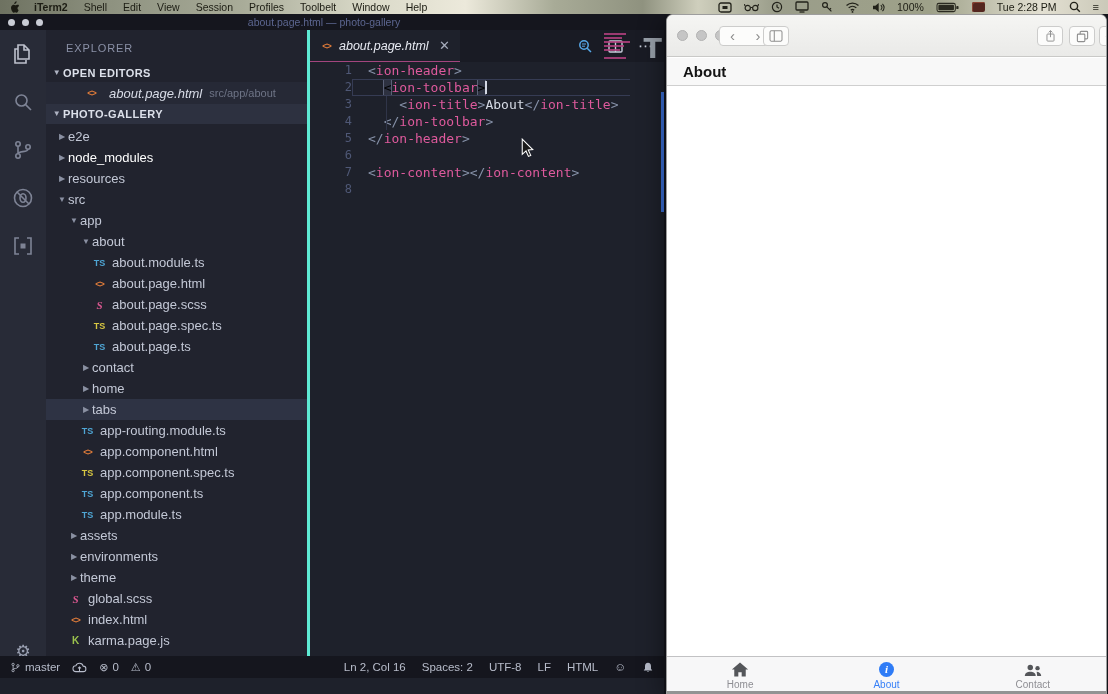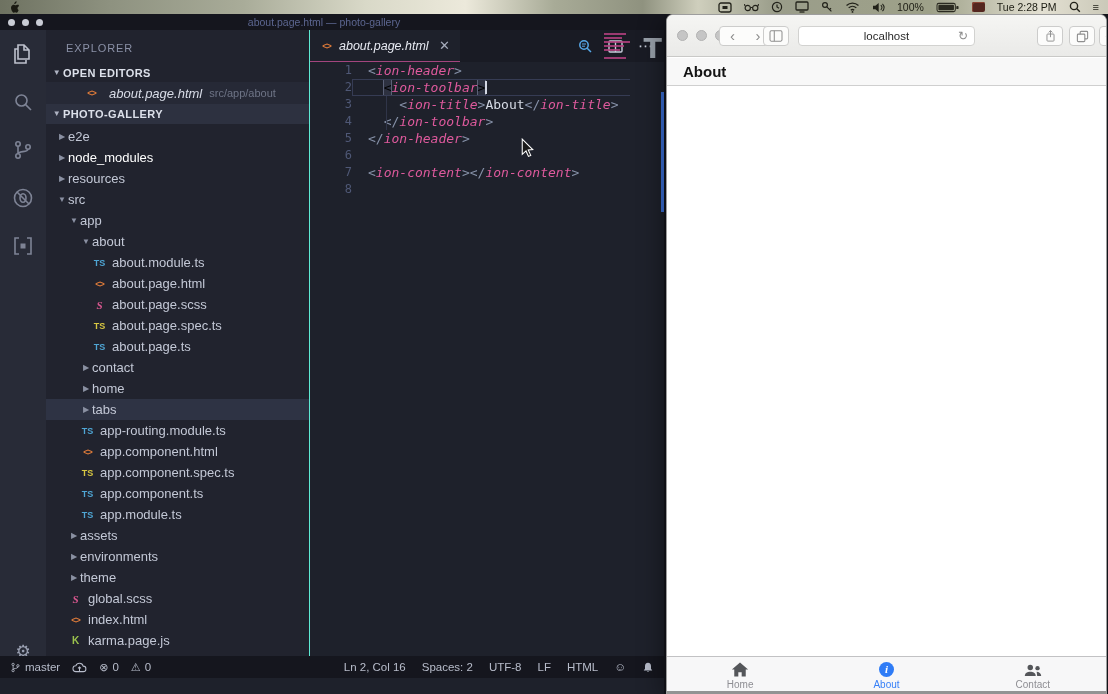--- a/index.html
+++ b/index.html
@@ -32,21 +32,21 @@
   #activitybar { width:46px; background:#282b37; display:flex; flex-direction:column; align-items:center;
     padding-top:12px; gap:24px; position:relative; flex:none; }
   .act-icon { width:24px; height:24px; opacity:.85; }
   .act-icon svg { stroke:#8d93a6; fill:none; stroke-width:1.6; }
   .act-icon.active svg { stroke:#d7dbe6; }
   #act-gear { position:absolute; bottom:10px; left:0; width:46px; text-align:center;
     font-size:17px; color:#9aa0b2; }
 
   
   #sidebar { width:264px; background:#21232e; flex:none; position:relative; overflow:hidden;
-    border-right:1px solid #5eead4; color:#c3c8d6; }
+    border-right:3px solid #5eead4; color:#c3c8d6; }
   #exp-title { height:34px; line-height:36px; padding-left:20px; font-size:11px; letter-spacing:.9px; color:#8b91a7; }
   .sec-header { display:flex; align-items:center; font-size:11px; font-weight:bold; color:#dce0ea; letter-spacing:.4px; }
   #oe-header { height:18px; padding-left:5px; }
   #proj-header { height:20px; padding-left:5px; background:#2d3140; }
   .twisty { width:12px; font-size:8px; color:#aeb3c2; text-align:center; transform:translateY(-1px); }
   #oe-item { height:22px; display:flex; align-items:center; padding-left:38px; background:#262936; }
   #oe-item .fname { font-style:italic; font-size:13px; color:#d9dde8; margin-left:5px; }
   #oe-item .fpath { font-size:11px; color:#6e7486; margin-left:7px; }
   #tree { padding-top:2px; }
   .tree-row { height:21px; display:flex; align-items:center; font-size:13px; color:#c3c8d6; white-space:nowrap; }
@@ -69,21 +69,21 @@
   #tab-close { margin-left:auto; color:#a7adbd; font-size:13px; line-height:1; }
   #editor-actions { position:absolute; right:10px; top:0; height:32px; display:flex; align-items:center; gap:15px; }
   #editor-actions svg { display:block; }
   #act-ellipsis { color:#c8cdda; font-size:15px; letter-spacing:1px; }
 
   #code { position:absolute; left:0; top:32px; right:0; bottom:0;
     font-family:"DejaVu Sans Mono", monospace; font-size:13px; }
   .codeline { position:relative; height:17px; line-height:17px; display:flex; white-space:pre; }
   .lineno { width:42px; text-align:right; padding-right:0; color:#4f5876; font-size:12px; flex:none; }
   .codetext { padding-left:16px; }
-  .p { color:#8691a8; } .t { color:#df5a9d;font-style:italic; } .w { color:#d7dce6; }
+  .p { color:#8691a8; } .t { color:#df5a9d; } .w { color:#d7dce6; }
   .m { border:1px solid #5a6076; background:#2d3140; margin:-1px; }
   .caret { display:inline-block; width:2px; height:13px; background:#d2d6e2; vertical-align:-2px; }
   .current-line-box { position:absolute; left:42px; right:34px; top:0; bottom:0;
     border-top:1px solid #363c54; border-bottom:1px solid #363c54; border-left:1px solid #363c54; pointer-events:none; }
   #indent-guide { position:absolute; left:76px; top:34px; height:34px; border-left:1px solid #303549; }
 
   #minimap { position:absolute; top:3px; right:34px; width:26px; }
   .mm-dash { height:2px; margin-bottom:2px; background:#b3407f; opacity:.85; }
   #artifact-t { position:absolute; top:5px; right:2px; font-size:27px; font-weight:bold; color:#99a1ab;
     font-family:"DejaVu Sans",sans-serif; line-height:1; }
@@ -140,20 +140,31 @@
 </style>
 </head>
 <body>
 
 <div id="menubar">
   <span id="apple-logo">
     <svg width="10" height="12" viewBox="0 0 14 16">
         <path d="M9.3 0c.1 1-.3 1.9-.9 2.6-.6.7-1.6 1.2-2.5 1.1-.1-.9.4-1.9 1-2.5C7.4.5 8.4.1 9.3 0zM12.8 5.4c-1.3-.8-2.8-.6-3.7-.2-.5.2-1 .4-1.3.4-.4 0-.9-.2-1.4-.4-1-.3-2-.4-3 .2C2 6.3 1.2 8 1.5 10c.2 1.6.9 3.3 1.9 4.5.5.7 1.1 1.4 1.9 1.4.7 0 1-.4 1.9-.4s1.1.4 1.9.4c.8 0 1.3-.7 1.8-1.4.6-.8 1-1.7 1.2-2.2-1.6-.7-2.2-2.9-.9-4.2.4-.4.9-.7 1.1-.8-.1-.2-.3-.5-.5-.7z" fill="#1a1a12"></path>
       </svg>
   </span>
+  <span class="menu-items" style="display:flex;">
+      <span class="menu-item appname">iTerm2</span>
+      <span class="menu-item">Shell</span>
+      <span class="menu-item">Edit</span>
+      <span class="menu-item">View</span>
+      <span class="menu-item">Session</span>
+      <span class="menu-item">Profiles</span>
+      <span class="menu-item">Toolbelt</span>
+      <span class="menu-item">Window</span>
+      <span class="menu-item">Help</span>
+    </span>
   <span id="mb-right">
     <span>
         <svg width="14" height="11" viewBox="0 0 14 11">
           <rect x="1" y="1" width="12" height="9" rx="2" fill="none" stroke="#22221a" stroke-width="1.3"></rect>
           <rect x="4.5" y="4" width="5" height="3" fill="#22221a"></rect>
         </svg>
       </span>
     <span>
         <svg width="15" height="10" viewBox="0 0 16 10">
           <circle cx="4" cy="6" r="2.8" fill="none" stroke="#22221a" stroke-width="1.2"></circle>
@@ -483,24 +494,20 @@
       </div>
     <div id="sf-fwd" class="sf-btn">
         <span class="chev">›</span>
       </div>
     <div id="sf-sidebar-btn" class="sf-btn">
       <svg width="14" height="12" viewBox="0 0 16 14">
           <rect x="1" y="1" width="14" height="12" rx="1.5" fill="none" stroke="#8f8f8f" stroke-width="1.2"></rect>
           <path d="M6 1v12" stroke="#8f8f8f" stroke-width="1.2"></path>
         </svg>
     </div>
-    <div id="sf-url">
-      <span>localhost</span>
-      <span id="sf-refresh">↻</span>
-    </div>
     <div id="sf-share" class="sf-btn">
       <svg width="11" height="14" viewBox="0 0 14 17">
           <rect x="2.5" y="6" width="9" height="9" rx="1" fill="none" stroke="#8f8f8f" stroke-width="1.2"></rect>
           <path d="M7 10V1.8M4.6 4L7 1.6 9.4 4" fill="none" stroke="#8f8f8f" stroke-width="1.2"></path>
         </svg>
     </div>
     <div id="sf-tabs" class="sf-btn">
       <svg width="13" height="13" viewBox="0 0 14 14">
           <rect x="4.5" y="1.5" width="8" height="8" rx="1" fill="none" stroke="#8f8f8f" stroke-width="1.2"></rect>
           <rect x="1.5" y="4.5" width="8" height="8" rx="1" fill="#fcfcfb" stroke="#8f8f8f" stroke-width="1.2"></rect>

